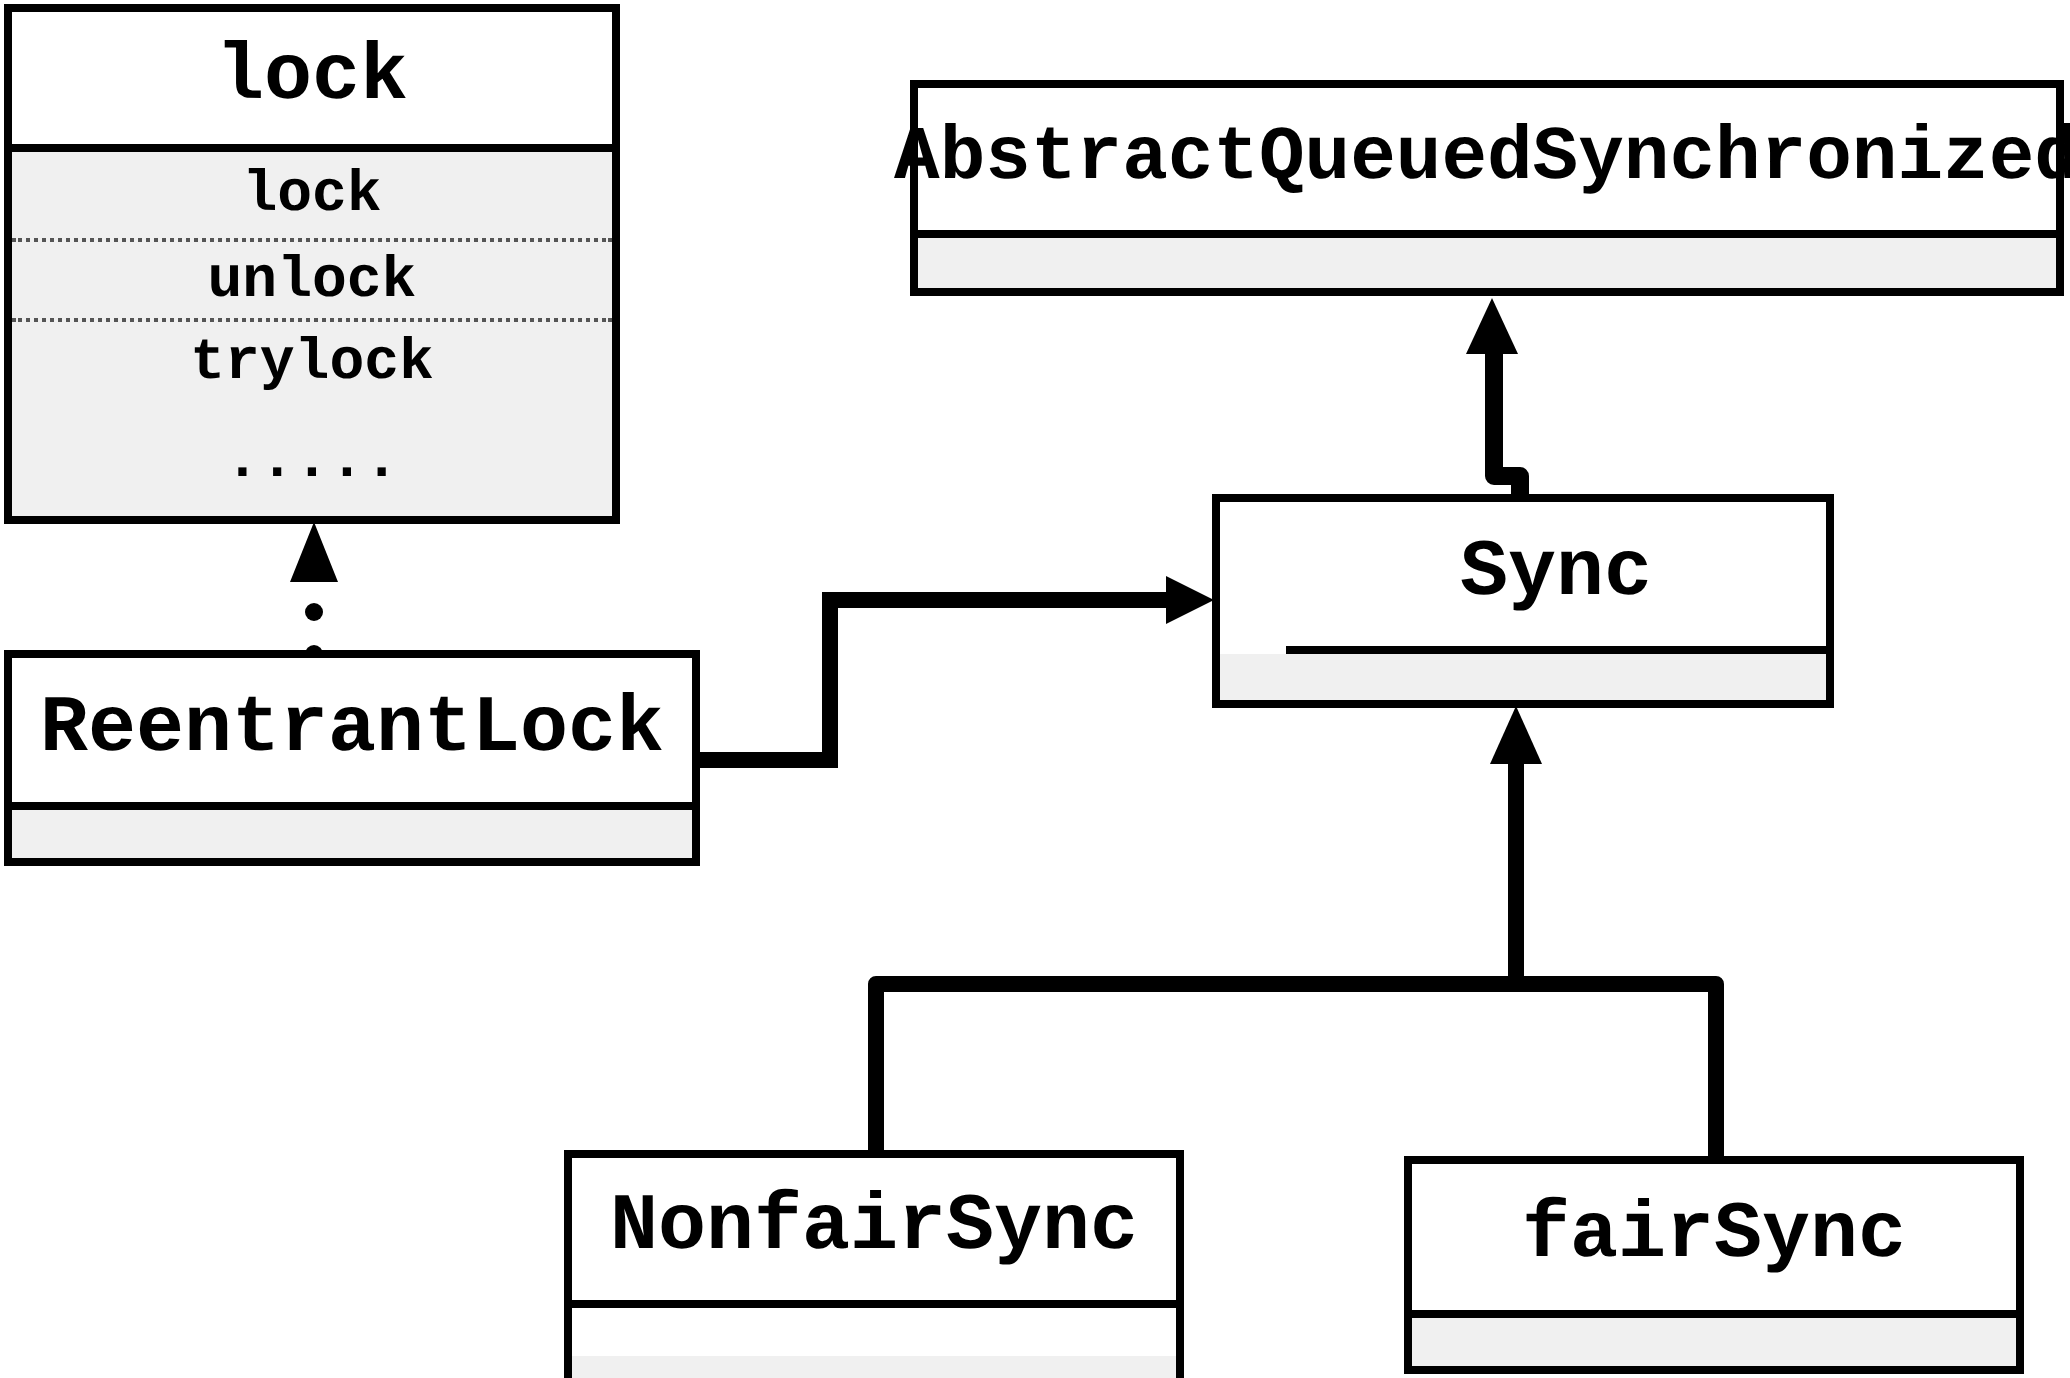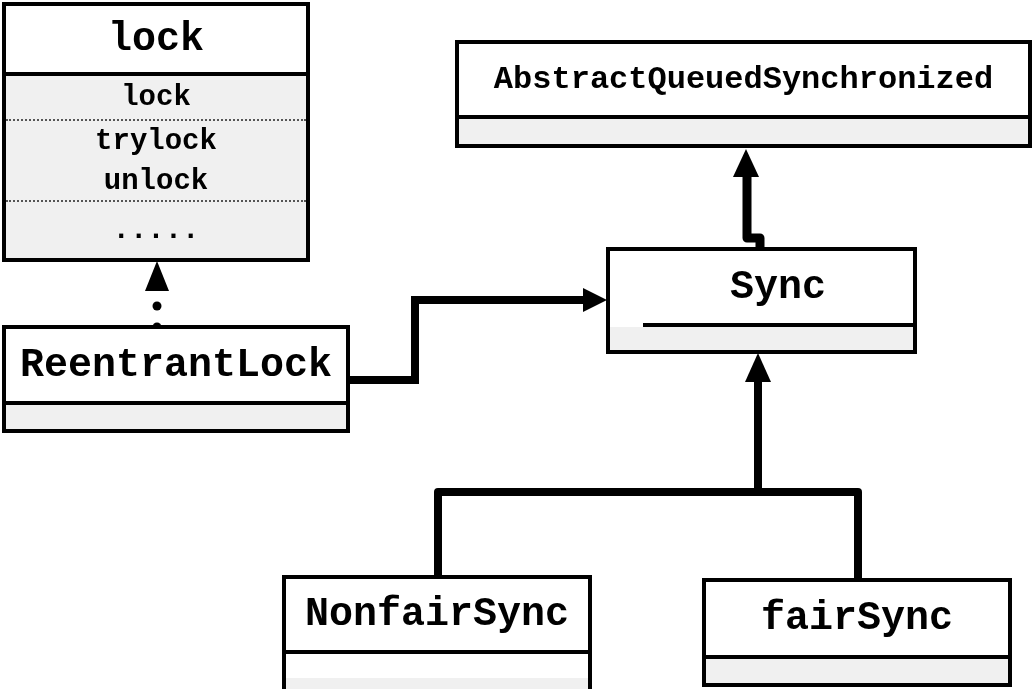--- a/index.html
+++ b/index.html
@@ -29,21 +29,21 @@
     display: flex;
     align-items: center;
     justify-content: center;
     font-weight: 700;
     font-size: 40px;
     color: #000000;
     background: #ffffff;
     border-bottom: 4px solid #000000;
     white-space: nowrap;
   }
-  .compartment-title.small { font-size: 32px; }
+  .compartment-title.small { font-size: 38px; }
   .compartment-body {
     flex: 1 1 auto;
     background: #f0f0f0;
   }
   .method-rows {
     display: flex;
     flex-direction: column;
     height: 100%;
     font-weight: 700;
     font-size: 29px;
@@ -86,22 +86,22 @@
       <line x1="758" y1="494" x2="758" y2="378" stroke="#000000" stroke-width="8"></line>
       <polygon points="758,353 745,382 771,382" fill="#000000"></polygon>
     </g>
   </svg>
 
   <div class="class-box" style="left:2px; top:2px; width:308px; height:260px;">
     <div class="compartment-title" style="height:70px;">lock</div>
     <div class="compartment-body">
       <div class="method-rows">
         <div class="method-row dotted" style="height:45px;">lock</div>
+        <div class="method-row dotted" style="height:40px;">unlock</div>
         <div class="method-row" style="height:41px;">trylock</div>
-        <div class="method-row dotted" style="height:40px;">unlock</div>
         <div class="method-row last">.....</div>
       </div>
     </div>
   </div>
 
   <div class="class-box" style="left:455px; top:40px; width:577px; height:108px;">
     <div class="compartment-title small" style="height:75px;">AbstractQueuedSynchronized</div>
     <div class="compartment-body"></div>
   </div>
 

